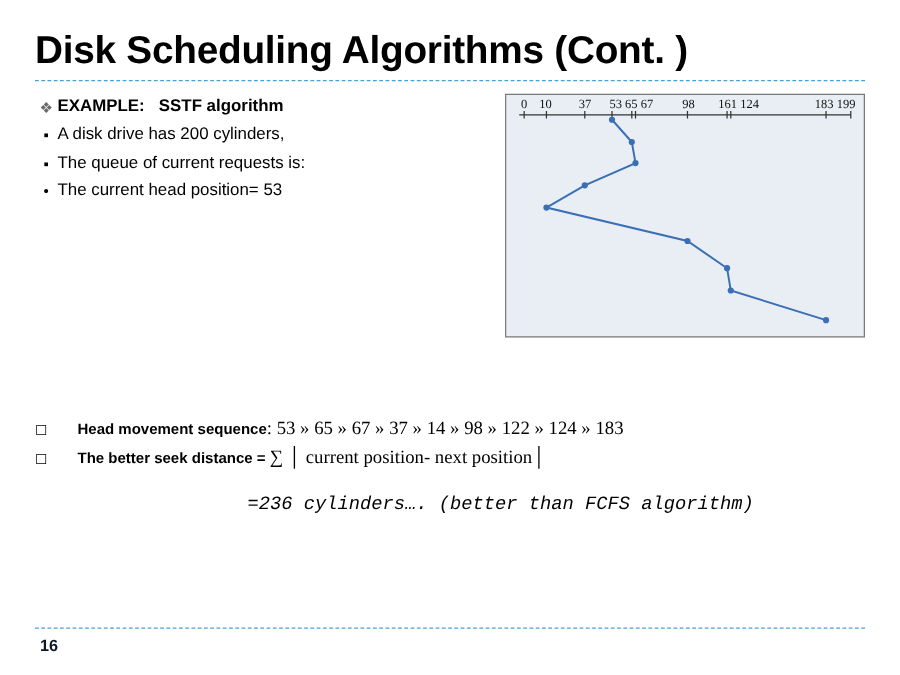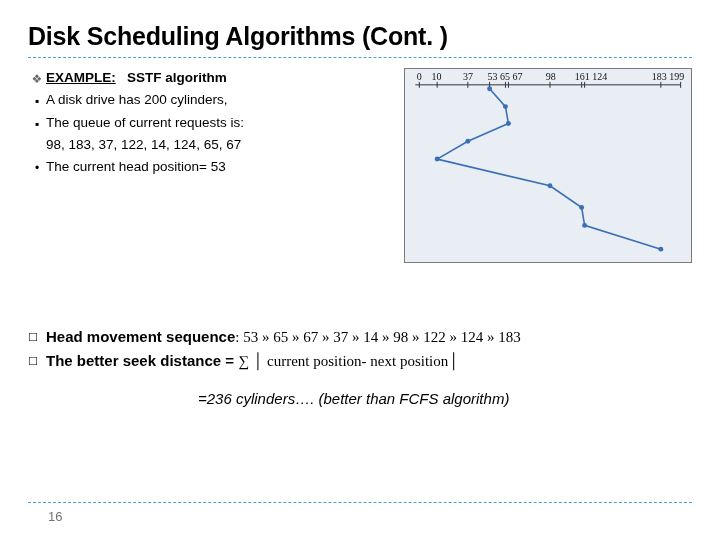--- a/index.html
+++ b/index.html
@@ -6,37 +6,37 @@
   body {
     width: 720px;
     height: 540px;
     background: #fff;
     font-family: Arial, Helvetica, sans-serif;
     padding: 22px 28px 10px 28px;
     position: relative;
     color: #000;
   }
   .title {
-    font-size: 25px;
+    font-size: 31px;
     font-weight: bold;
     margin-bottom: 6px;
     letter-spacing: -0.2px;
   }
   .dashed-sep {
     border: none;
     border-top: 1.5px dashed #46a0da;
     margin-bottom: 10px;
   }
   .content-row { display: flex; gap: 14px; }
   .left-col { flex: 1; font-size: 13.5px; line-height: 1.5; }
   .bullet-line { display: flex; align-items: flex-start; margin-bottom: 2px; }
   .bullet-line .bul { width: 18px; flex: none; text-align: center; font-size: 12px; padding-top: 2px; }
   .bullet-line .txt { flex: 1; }
   .diamond { color: #6a6a6a; font-size: 10px; padding-top: 4px; }
-  .example-label { font-weight: bold; text-decoration: underline; }
+  .example-label { font-weight: bold; }
   .indent-sub { padding-left: 18px; }
   .right-col {
     width: 288px; height: 195px;
     border: 1px solid #7a7a7a;
     background: #e9eef4;
     position: relative;
     flex: none;
   }
   .axis-label {
     position: absolute;
@@ -47,32 +47,32 @@
     transform: translateX(-50%);
     white-space: nowrap;
   }
   .chart-below {
     margin-top: 65px;
     font-size: 14px;
   }
   .seq-line, .dist-line { display: flex; align-items: flex-start; margin-bottom: 6px; }
   .sq-bul { width: 18px; flex:none; font-size: 11px; padding-top: 3px; }
   .seq-line .txt, .dist-line .txt { flex: 1; font-family: "Times New Roman", serif; font-size: 15px; }
-  .seq-line .txt b, .dist-line .txt b { font-family: Arial, sans-serif; font-size: 15px; }
-  .dist-sub { font-family: Liberation Sans, sans-serif; font-style: italic; font-size: 15px; margin-left: 170px; margin-top: 20px;}
+  .seq-line .txt b, .dist-line .txt b { font-family: Arial, sans-serif; font-size: 12px; margin-left: 16px; }
+  .dist-sub { font-family: Liberation Mono, monospace; font-style: italic; font-size: 15px; margin-left: 170px; margin-top: 20px;}
   .footer {
     position: absolute;
     left: 28px; right: 28px; bottom: 16px;
   }
   .footer .dashed-sep { margin-bottom: 6px; }
   .page-num {
-    color: #737373;
-    font-weight: normal;
+    color: #0f172a;
+    font-weight: bold;
     font-size: 13px;
-    margin-left: 20px;
+    margin-left: 4px;
   }
   svg.chart-lines { position:absolute; left:0; top:0; width:100%; height:100%; }
 </style>
 </head>
 <body>
 
 <div class="title">Disk Scheduling Algorithms (Cont. )</div>
 <hr class="dashed-sep">
 
 <div class="content-row">
@@ -89,23 +89,20 @@
     <div class="bullet-line">
       <span class="bul">▪</span>
       <span class="txt">A disk drive has 200 cylinders,</span>
     </div>
 
     <div class="bullet-line">
       <span class="bul">▪</span>
       <span class="txt">The queue of current requests is:</span>
     </div>
 
-    <div class="bullet-line indent-sub">
-      <span class="txt">98, 183, 37, 122, 14, 124, 65, 67</span>
-    </div>
 
     <div class="bullet-line">
       <span class="bul">•</span>
       <span class="txt">The current head position=  53</span>
     </div>
   </div>
 
   <div class="right-col">
     <span class="axis-label" style="left:5%">0</span>
     <span class="axis-label" style="left:11%">10</span>

